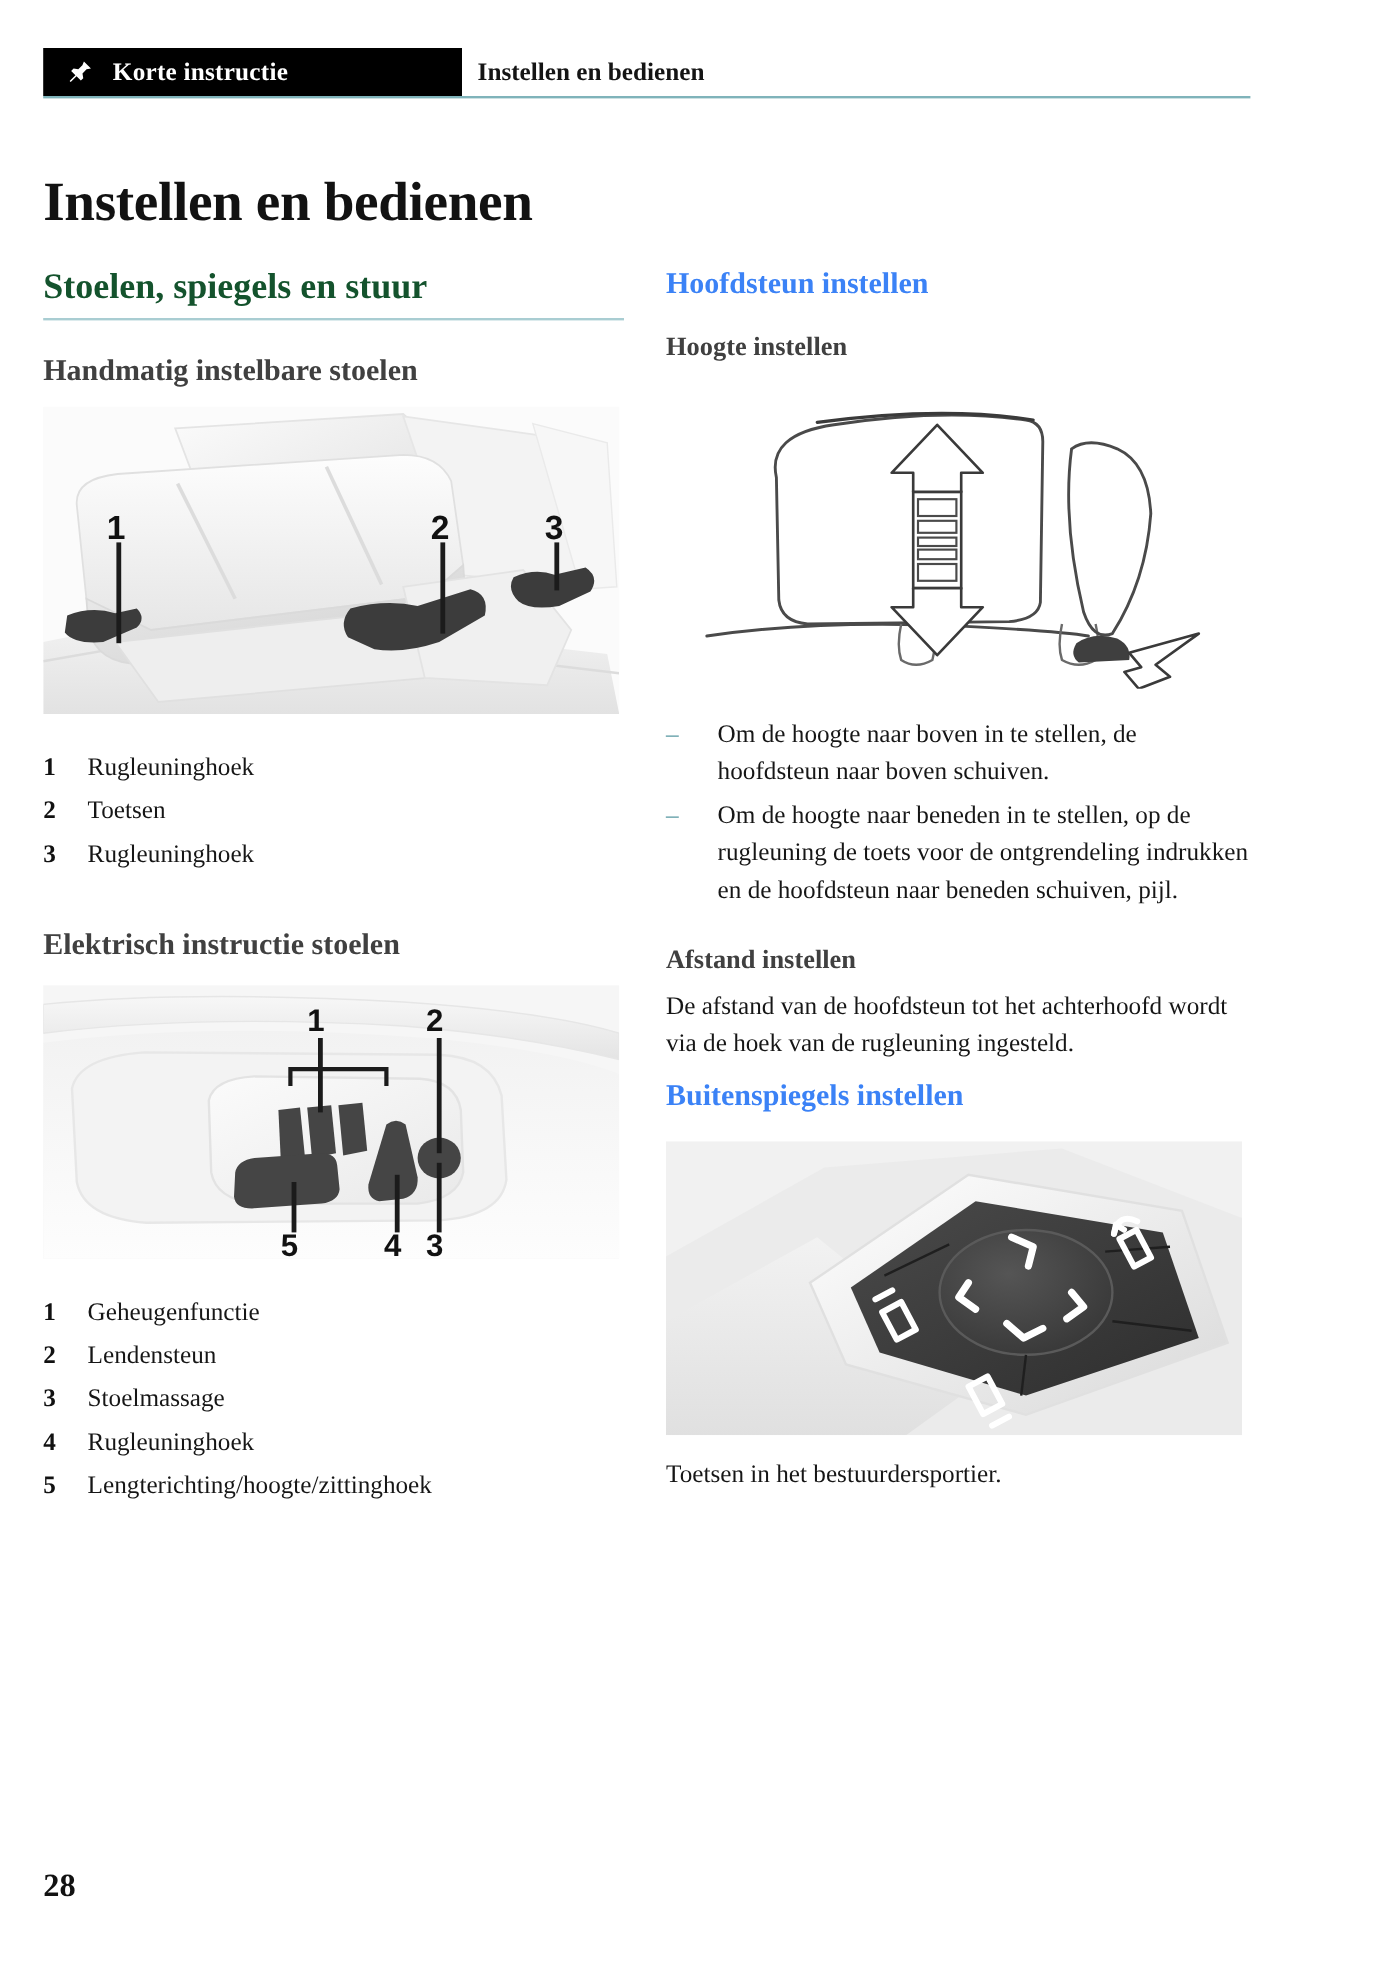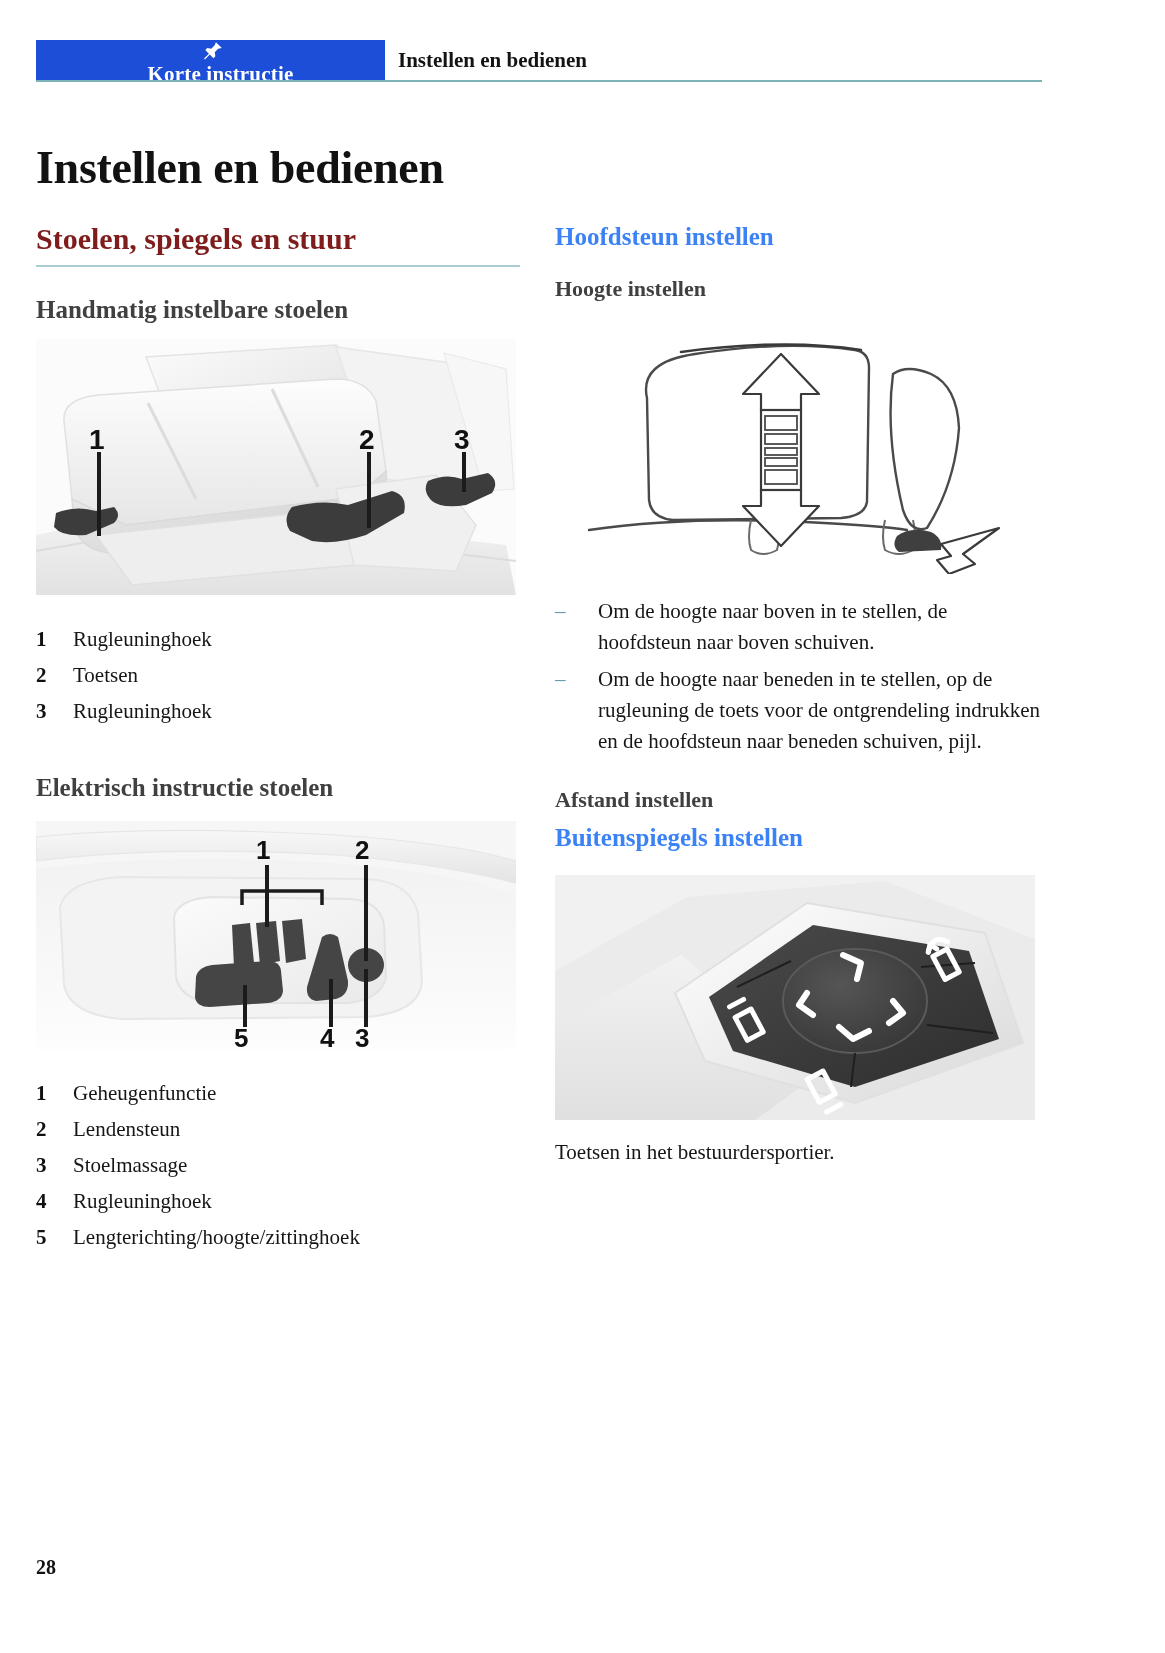--- a/index.html
+++ b/index.html
@@ -29,26 +29,25 @@
     top: 40px;
     width: 1165px;
     height: 44px;
   }
   .header-tab {
     position: absolute;
     left: 36px;
     top: 0;
     width: 349px;
     height: 40px;
-    background: #1d4ed8;
+    background: #000000;
     display: flex;
     align-items: center;
     box-sizing: border-box;
     padding-left: 20px;
-    flex-direction: column;
   }
   .pin-icon {
     width: 22px;
     height: 22px;
     flex: 0 0 22px;
     margin-right: 16px;
     display: block;
   }
   .header-tab-label {
     color: #ffffff;
@@ -101,21 +100,21 @@
     position: absolute;
     left: 555px;
     top: 222px;
     width: 487px;
   }
 
   
   .h1-section {
     font-size: 30px;
     font-weight: bold;
-    color: #7f1d1d;
+    color: #14532d;
     line-height: 1.15;
     margin: 0;
     padding-bottom: 8px;
   }
   .h1-rule {
     width: 484px;
     height: 2px;
     background: #a9cdd2;
     margin-bottom: 28px;
   }
@@ -214,21 +213,21 @@
     line-height: 1.4;
     color: #161616;
     margin: 0;
   }
 
   
   .page-number {
     position: absolute;
     left: 36px;
     top: 1556px;
-    font-size: 20px;
+    font-size: 27px;
     font-weight: bold;
     color: #121212;
   }
 </style>
 </head>
 <body>
 
 <div class="page">
 
   <div class="header">
@@ -437,20 +436,21 @@
         <span class="dash">–</span>
         <span class="body">Om de hoogte naar boven in te stellen, de hoofdsteun naar boven schuiven.</span>
       </li>
       <li>
         <span class="dash">–</span>
         <span class="body">Om de hoogte naar beneden in te stellen, op de rugleuning de toets voor de ontgrendeling indrukken en de hoofdsteun naar beneden schuiven, pijl.</span>
       </li>
     </ul>
 
     <h3 class="h3-muted" style="margin-bottom:10px;">Afstand instellen</h3>
+    <p class="para">De afstand van de hoofdsteun tot het achterhoofd wordt via de hoek van de rugleuning ingesteld.</p>
 
     <h2 class="h2-right" style="margin-bottom:22px;">Buitenspiegels instellen</h2>
 
     <div class="figure fig-mirror">
       <svg width="480" height="245" viewBox="0 0 480 245">
         <defs>
           <linearGradient id="gBezel" x1="0" y1="0" x2="1" y2="1">
             <stop offset="0" stop-color="#ffffff"></stop>
             <stop offset="1" stop-color="#d9d9d9"></stop>
           </linearGradient>

